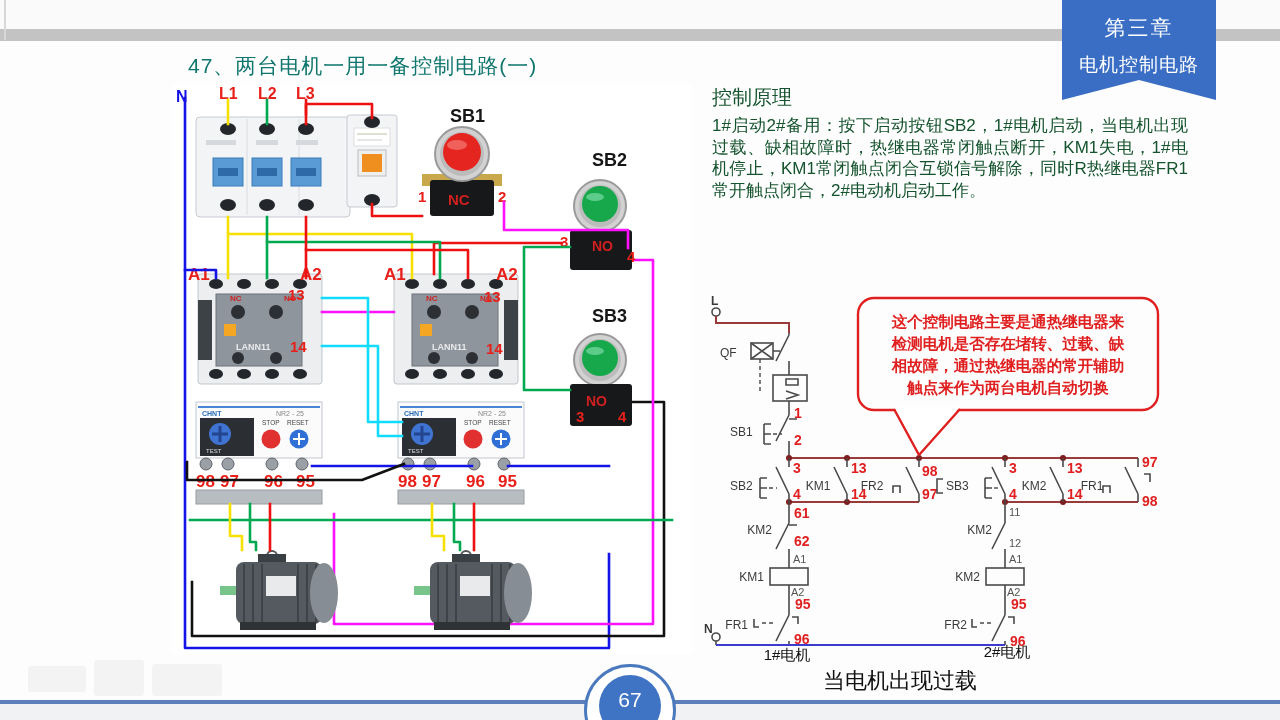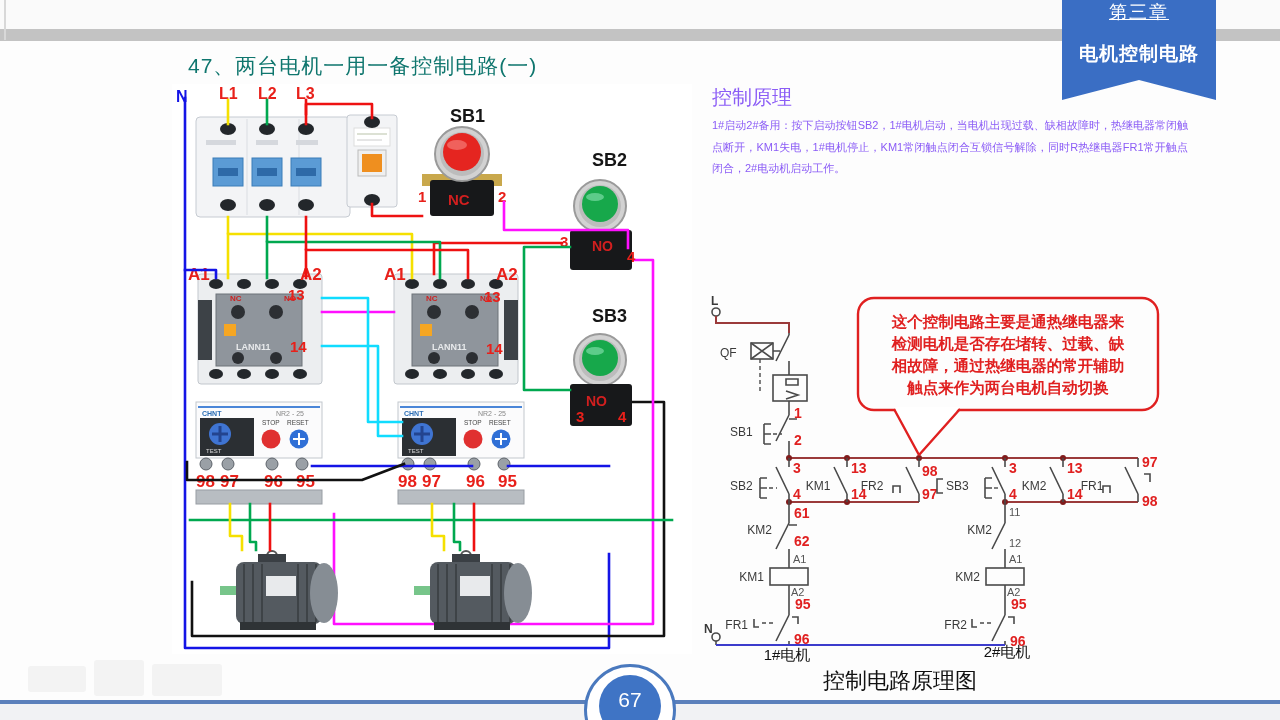--- a/index.html
+++ b/index.html
@@ -3,26 +3,26 @@
 <meta charset="utf-8">
 <style>
   * { margin:0; padding:0; box-sizing:border-box; }
   body { font-family:"Liberation Sans", sans-serif; }
   #stage { position:relative; width:1280px; height:720px; background:#fafafa; overflow:hidden; }
   .gray-band { position:absolute; left:0; top:29px; width:1280px; height:12px; background:#c3c3c3; }
   .left-edge-line { position:absolute; left:4px; top:0; width:2px; height:40px; background:#d8d8d8; }
   .slide { position:absolute; left:0; top:41px; width:1280px; height:660px; background:#fdfdfd; }
   .ribbon { position:absolute; left:1062px; top:0; width:154px; height:100px; background:#3a6ec4; z-index:5;
             clip-path:polygon(0 0,100% 0,100% 100%,50% 80%,0 100%); color:#fff; text-align:center; }
-  .ribbon .r1 { font-size:18px; letter-spacing:2px;text-decoration:underline; }
-  .ribbon .r2 { margin-top:17px; font-size:19px; font-weight:bold; letter-spacing:1px; }
+  .ribbon .r1 { margin-top:14px; font-size:21px; letter-spacing:2px; }
+  .ribbon .r2 { margin-top:10px; font-size:19px; font-weight:normal; letter-spacing:1px; }
   .page-title { position:absolute; left:188px; top:52px; font-size:21px; color:#0f766e; letter-spacing:1px; }
-  .principle { position:absolute; left:712px; top:84px; width:476px; color:#8b5cf6; }
+  .principle { position:absolute; left:712px; top:84px; width:476px; color:#14532d; }
   .principle h2 { font-size:20px; font-weight:normal; margin-bottom:4px; }
-  .principle p { font-size:11px; line-height:21.5px; text-align:justify; }
+  .principle p { font-size:17px; line-height:21.5px; text-align:justify; }
   .caption1 { position:absolute; left:172px; top:654px; width:520px; text-align:center; font-size:21px; color:#111; }
   .caption2 { position:absolute; left:760px; top:666px; width:280px; text-align:center; font-size:22px; color:#111; }
   .bottom-line { position:absolute; left:0; top:700px; width:1280px; height:4px; background:#5b80bb; z-index:6; }
   .footer-bg { position:absolute; left:0; top:704px; width:1280px; height:16px; background:#f1f2f4; z-index:5; }
   .badge-ring { position:absolute; left:584px; top:664px; width:92px; height:92px; border-radius:50%;
                 background:#fff; border:3px solid #4a79be; z-index:7; }
   .badge { position:absolute; left:599px; top:675px; width:62px; height:62px; border-radius:50%;
            background:#3f74c5; color:#fff; font-size:21px; text-align:center; line-height:50px; z-index:8; }
   .watermark { position:absolute; left:28px; top:658px; width:200px; height:42px; z-index:1; opacity:.55; }
   .watermark div { position:absolute; background:#ebebeb; border-radius:3px; }
@@ -453,21 +453,21 @@
       <rect x="158" y="5" width="300" height="112" rx="16" fill="#ffffff" class="co-line"></rect>
       <polygon points="194,114 219,162 260,114" fill="#ffffff"></polygon>
       <path class="co-line" d="M194,116 L219,162 M219,162 L260,116"></path>
       <text x="308" y="34" class="co-txt">这个控制电路主要是通热继电器来</text>
       <text x="308" y="56" class="co-txt">检测电机是否存在堵转、过载、缺</text>
       <text x="308" y="78" class="co-txt">相故障，通过热继电器的常开辅助</text>
       <text x="308" y="100" class="co-txt">触点来作为两台电机自动切换</text>
     </g>
   </svg>
 
-  <div class="caption2">控制电路原理图</div>
+  <div class="caption2">当电机出现过载</div>
 
   <div class="watermark">
     <div style="left:0;top:8px;width:58px;height:26px;"></div>
     <div style="left:66px;top:2px;width:50px;height:36px;"></div>
     <div style="left:124px;top:6px;width:70px;height:32px;"></div>
   </div>
 
   <div class="bottom-line"></div>
   <div class="footer-bg"></div>
   <div class="badge-ring"></div>

